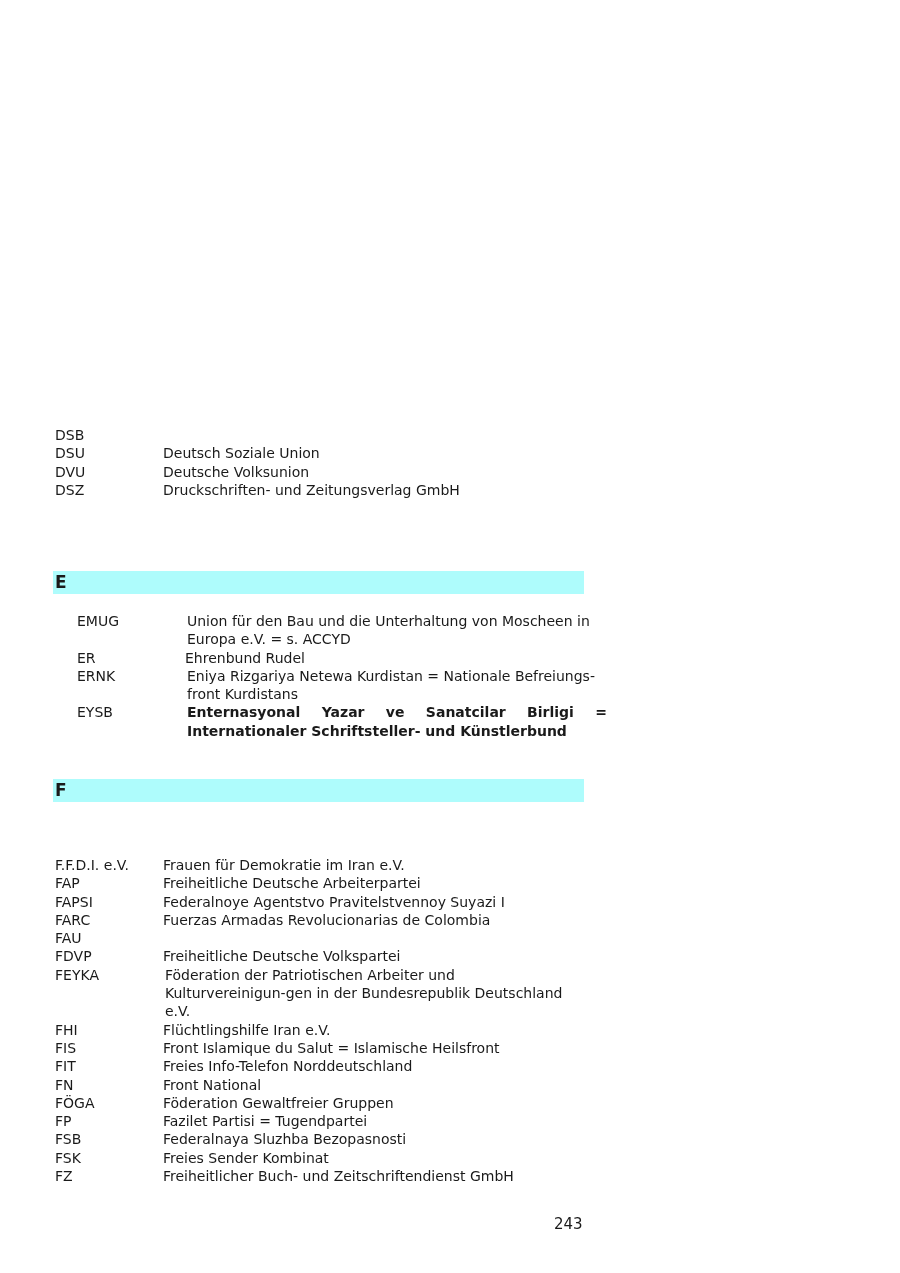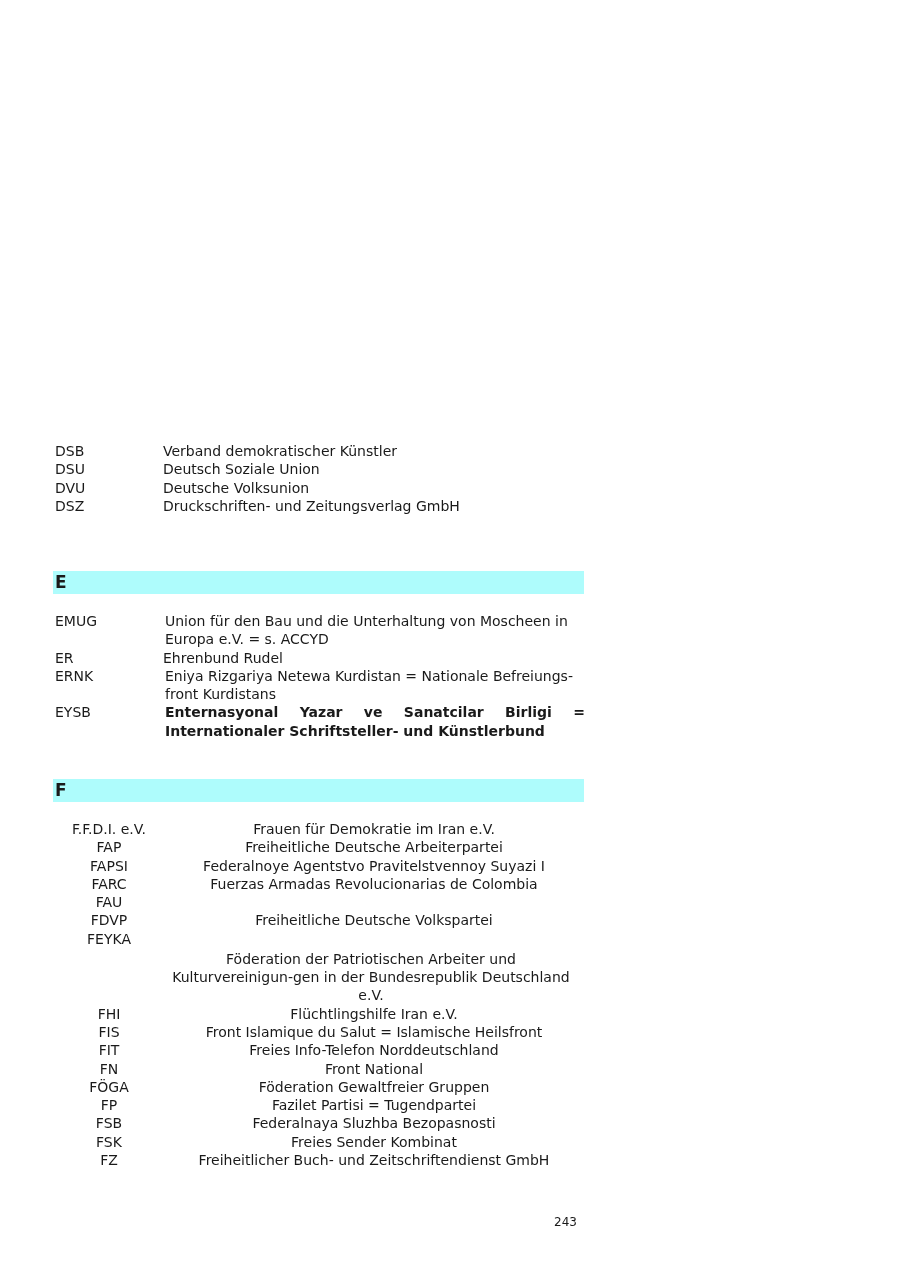--- a/index.html
+++ b/index.html
@@ -6,66 +6,65 @@
   body { width: 900px; height: 1273px; position: relative; overflow: hidden;
          font-family: "DejaVu Sans", "Liberation Sans", sans-serif; color: #1a1a1a; }
   .block { position: absolute; left: 55px; width: 530px; }
   .row { display: flex; font-size: 14px; line-height: 18.3px; }
   .abbr { width: 108px; flex: none; }
   .desc { flex: 1; }
   .section-head { position: absolute; left: 53px; width: 531px; height: 23px;
                   background: #aefcfc; font-weight: bold; font-size: 17px;
                   line-height: 23px; padding-left: 2px; box-sizing: border-box; }
   .desc.just { text-align: justify; text-align-last: left; }
-  .page-num { position: absolute; left: 554px; top: 1215px; font-size: 12px; text-align: center; }
+  .page-num { position: absolute; left: 554px; top: 1215px; font-size: 15px; text-align: center; }
 </style>
 </head>
 <body>
 
-<div class="block" style="top:442px;">
+<div class="block" style="top:426px;">
   <div class="row">
       <span class="abbr">DSB</span>
-      <span class="desc">Verband demokratischer Künstler</span>
     </div>
   <div class="row">
       <span class="abbr">DSU</span>
       <span class="desc">Deutsch Soziale Union</span>
     </div>
   <div class="row">
       <span class="abbr">DVU</span>
       <span class="desc">Deutsche Volksunion</span>
     </div>
   <div class="row">
       <span class="abbr">DSZ</span>
       <span class="desc">Druckschriften- und Zeitungsverlag GmbH</span>
     </div>
 </div>
 
 <div class="section-head" style="top:571px;">E</div>
-<div class="block" style="top:612px;">
+<div class="block" style="top:612px;margin-left:22px;">
   <div class="row">
       <span class="abbr">EMUG</span>
       <span class="desc" style="padding-left:2px;">Union für den Bau und die Unterhaltung von Moscheen in Europa e.V. = s. ACCYD</span>
     </div>
   <div class="row">
       <span class="abbr">ER</span>
       <span class="desc">Ehrenbund Rudel</span>
     </div>
   <div class="row">
       <span class="abbr">ERNK</span>
       <span class="desc" style="padding-left:2px;">Eniya Rizgariya Netewa Kurdistan = Nationale Befreiungs-front Kurdistans</span>
     </div>
   <div class="row">
       <span class="abbr">EYSB</span>
       <span class="desc just" style="padding-left:2px;font-weight:bold;">Enternasyonal Yazar ve Sanatcilar Birligi = Internationaler Schriftsteller- und Künstlerbund</span>
     </div>
 </div>
 
 <div class="section-head" style="top:779px;">F</div>
-<div class="block" style="top:820px;text-align:center;">
+<div class="block" style="top:856px;">
   <div class="row">
       <span class="abbr">F.F.D.I. e.V.</span>
       <span class="desc">Frauen für Demokratie im Iran e.V.</span>
     </div>
   <div class="row">
       <span class="abbr">FAP</span>
       <span class="desc">Freiheitliche Deutsche Arbeiterpartei</span>
     </div>
   <div class="row">
       <span class="abbr">FAPSI</span>
@@ -77,21 +76,21 @@
     </div>
   <div class="row">
       <span class="abbr">FAU</span>
     </div>
   <div class="row">
       <span class="abbr">FDVP</span>
       <span class="desc">Freiheitliche Deutsche Volkspartei</span>
     </div>
   <div class="row">
       <span class="abbr">FEYKA</span>
-      <span class="desc" style="padding-left:2px; padding-right:8px;margin-top:20px;">Föderation der Patriotischen Arbeiter und Kulturvereinigun-gen in der Bundesrepublik Deutschland e.V.</span>
+      <span class="desc" style="padding-left:2px; padding-right:8px;">Föderation der Patriotischen Arbeiter und Kulturvereinigun-gen in der Bundesrepublik Deutschland e.V.</span>
     </div>
   <div class="row">
       <span class="abbr">FHI</span>
       <span class="desc">Flüchtlingshilfe Iran e.V.</span>
     </div>
   <div class="row">
       <span class="abbr">FIS</span>
       <span class="desc">Front Islamique du Salut = Islamische Heilsfront</span>
     </div>
   <div class="row">

